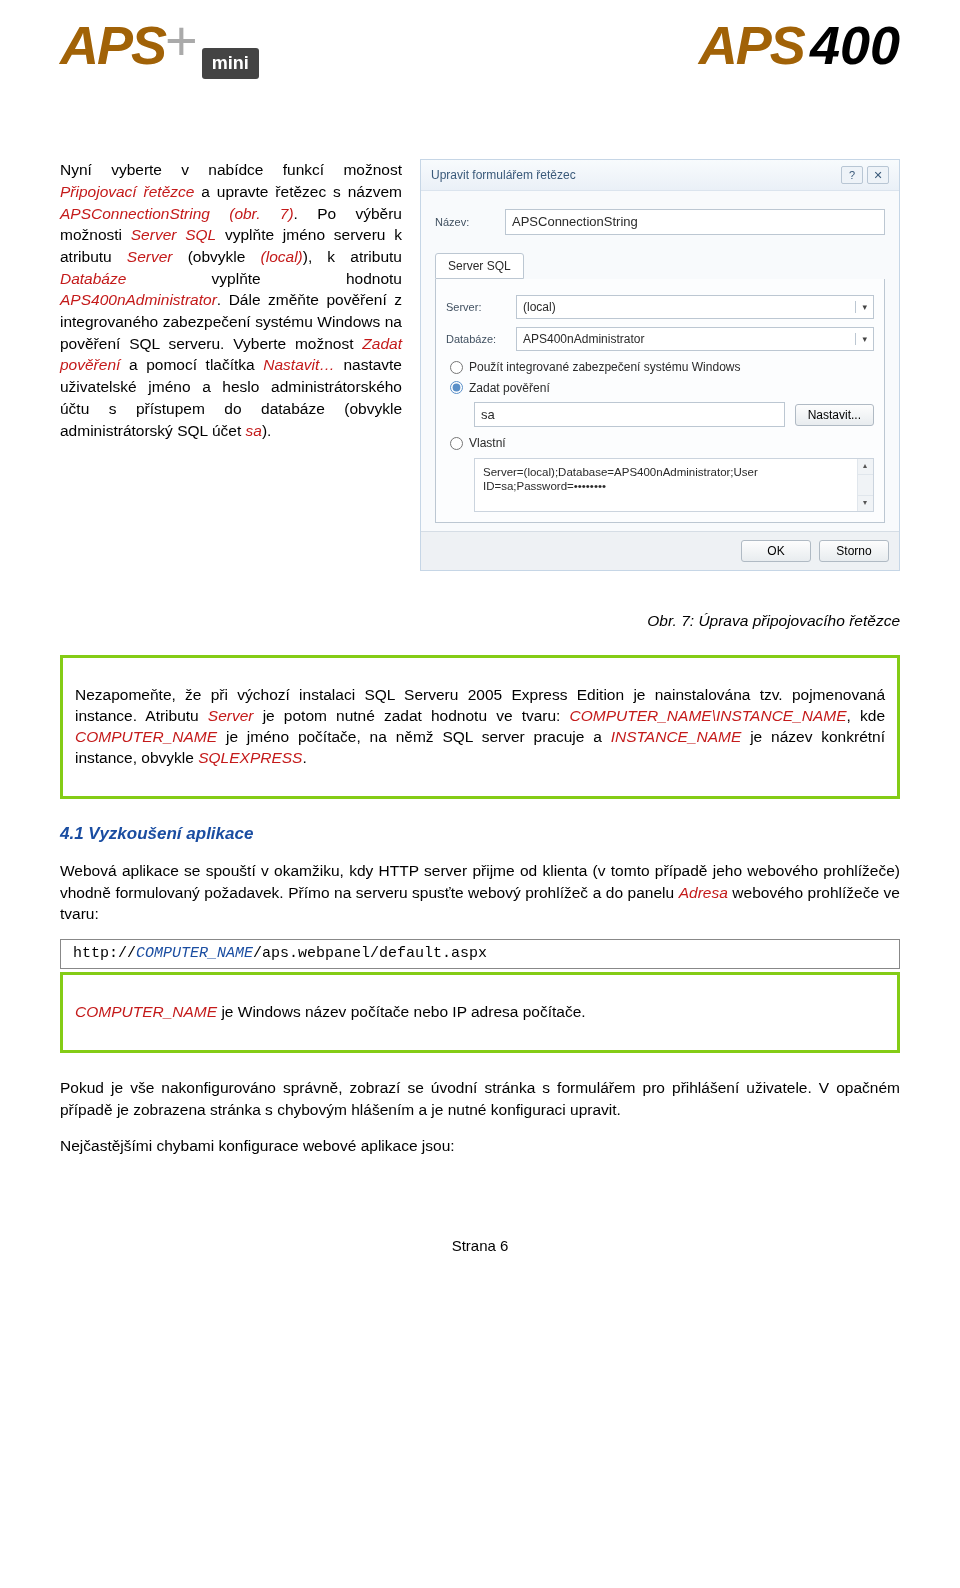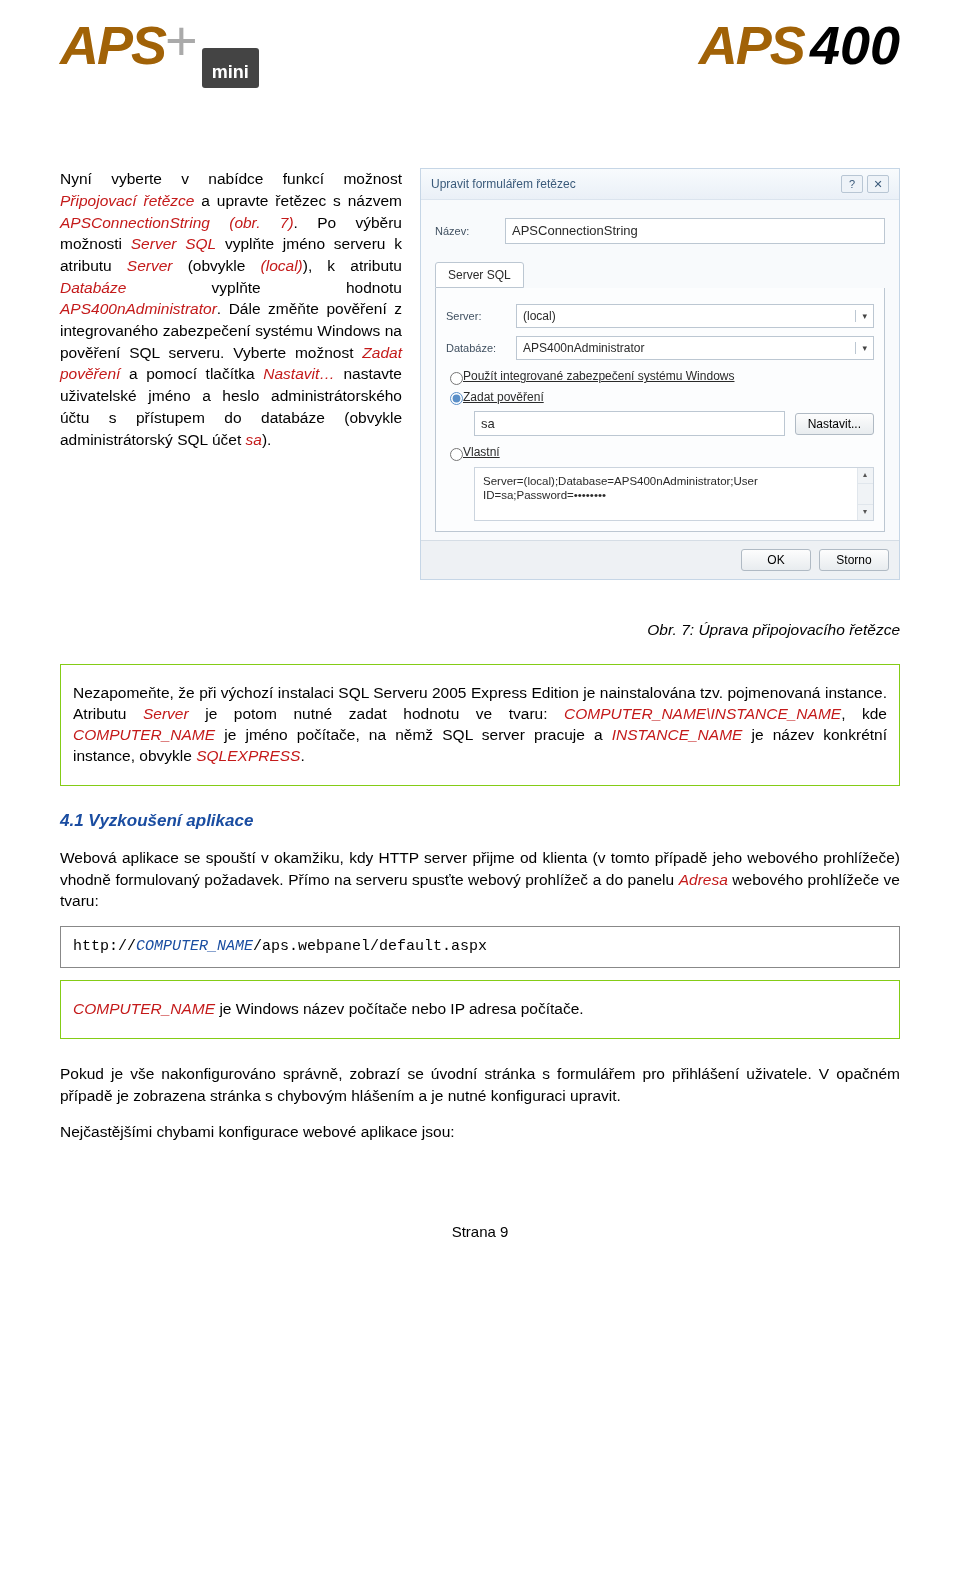--- a/index.html
+++ b/index.html
@@ -33,21 +33,21 @@
     color: #a16207;
     letter-spacing: -2px;
   }
   .aps.big { font-size: 54px; line-height: 0.8; }
   .mini-box {
     display: inline-block;
     background: #444;
     color: #fff;
     font-size: 18px;
     font-weight: bold;
-    padding: 12px 10px 4px 10px;
+    padding: 3px 10px 4px 10px;
     border-radius: 3px;
     margin-top: 24px;
   }
   .plus {
     font-size: 56px;
     color: #aaa;
     font-weight: 300;
     line-height: 0.6;
     margin-left: -4px;
   }
@@ -116,21 +116,21 @@
   .combo-chev {
     font-size: 9px; color: #444;
     border-left: 1px solid #bcc7d2; padding-left: 6px;
   }
   .tab {
     background: #fff; border: 1px solid #bcc7d2; border-radius: 3px 3px 0 0;
     padding: 4px 12px; font-size: 12px; display: inline-block;
     margin-top: 10px;
   }
   .section-title { color: #406080; font-size: 12px; margin: 10px 0 4px 0; }
-  .radio { display: flex; align-items: flex-end; gap: 0; margin: 4px 0 4px 4px; text-decoration: underline; }
+  .radio { display: flex; align-items: center; gap: 6px; margin: 4px 0 4px 4px; }
   .radio input { accent-color: #5a8fc8; }
   .sa-row { display: flex; gap: 10px; align-items: center; margin: 6px 0 8px 28px; }
   .sa-row .val-input { flex: 1; }
   .small-btn {
     border: 1px solid #b0bac4; background: linear-gradient(#fdfdfd,#e8ecef);
     padding: 3px 12px; border-radius: 3px; font-size: 12px;
   }
   .conn-box {
     margin: 6px 0 0 28px; border: 1px solid #cbd4de; background: #fff;
     padding: 6px 8px; font-size: 11.5px; line-height: 1.3;
@@ -151,46 +151,46 @@
     background: #eef1f4; border-top: 1px solid #d5dde5;
     padding: 8px 10px; display: flex; justify-content: flex-end; gap: 8px;
   }
   .caption {
     text-align: right;
     font-style: italic;
     font-size: 15.5px;
     margin: 40px 0 24px 0;
   }
   .note-box {
-    border: 1px solid #84cc16;
-    padding: 18px 12px;
+    border: 3px solid #84cc16;
+    padding: 27px 12px;
     font-size: 15.5px;
     line-height: 1.35;
     text-align: justify;
     margin-bottom: 24px;
   }
   .h2 {
     color: #1a4da1;
     font-style: italic;
     font-weight: bold;
     font-size: 17px;
     margin: 14px 0 14px 0;
   }
   .para {
     font-size: 15.5px;
     line-height: 1.4;
     text-align: justify;
     margin-bottom: 14px;
   }
   .code-box {
     border: 1px solid #888;
-    padding: 10px 12px;
+    padding: 4px 12px;
     font-family: "Courier New", monospace;
     font-size: 15px;
-    margin-bottom: 12px;
+    margin-bottom: 3px;
   }
   .code-blue { color: #1a4da1; font-style: italic; }
   ul.bullets {
     list-style: disc;
     margin: 10px 0 0 60px;
     font-size: 15.5px;
     line-height: 1.6;
   }
   .footer {
     text-align: center;
@@ -302,15 +302,15 @@
 
   <div class="note-box">
     <span class="it-red">COMPUTER_NAME</span><span> je Windows název počítače nebo IP adresa počítače.</span>
   </div>
 
   <div class="para">Pokud je vše nakonfigurováno správně, zobrazí se úvodní stránka s formulářem pro přihlášení uživatele. V opačném případě je zobrazena stránka s chybovým hlášením a je nutné konfiguraci upravit.</div>
 
   <div class="para" style="margin-bottom:6px">Nejčastějšími chybami konfigurace webové aplikace jsou:</div>
 
 
-  <div class="footer">Strana 9</div>
+  <div class="footer">Strana 6</div>
 
 </div>
 
 </body></html>

